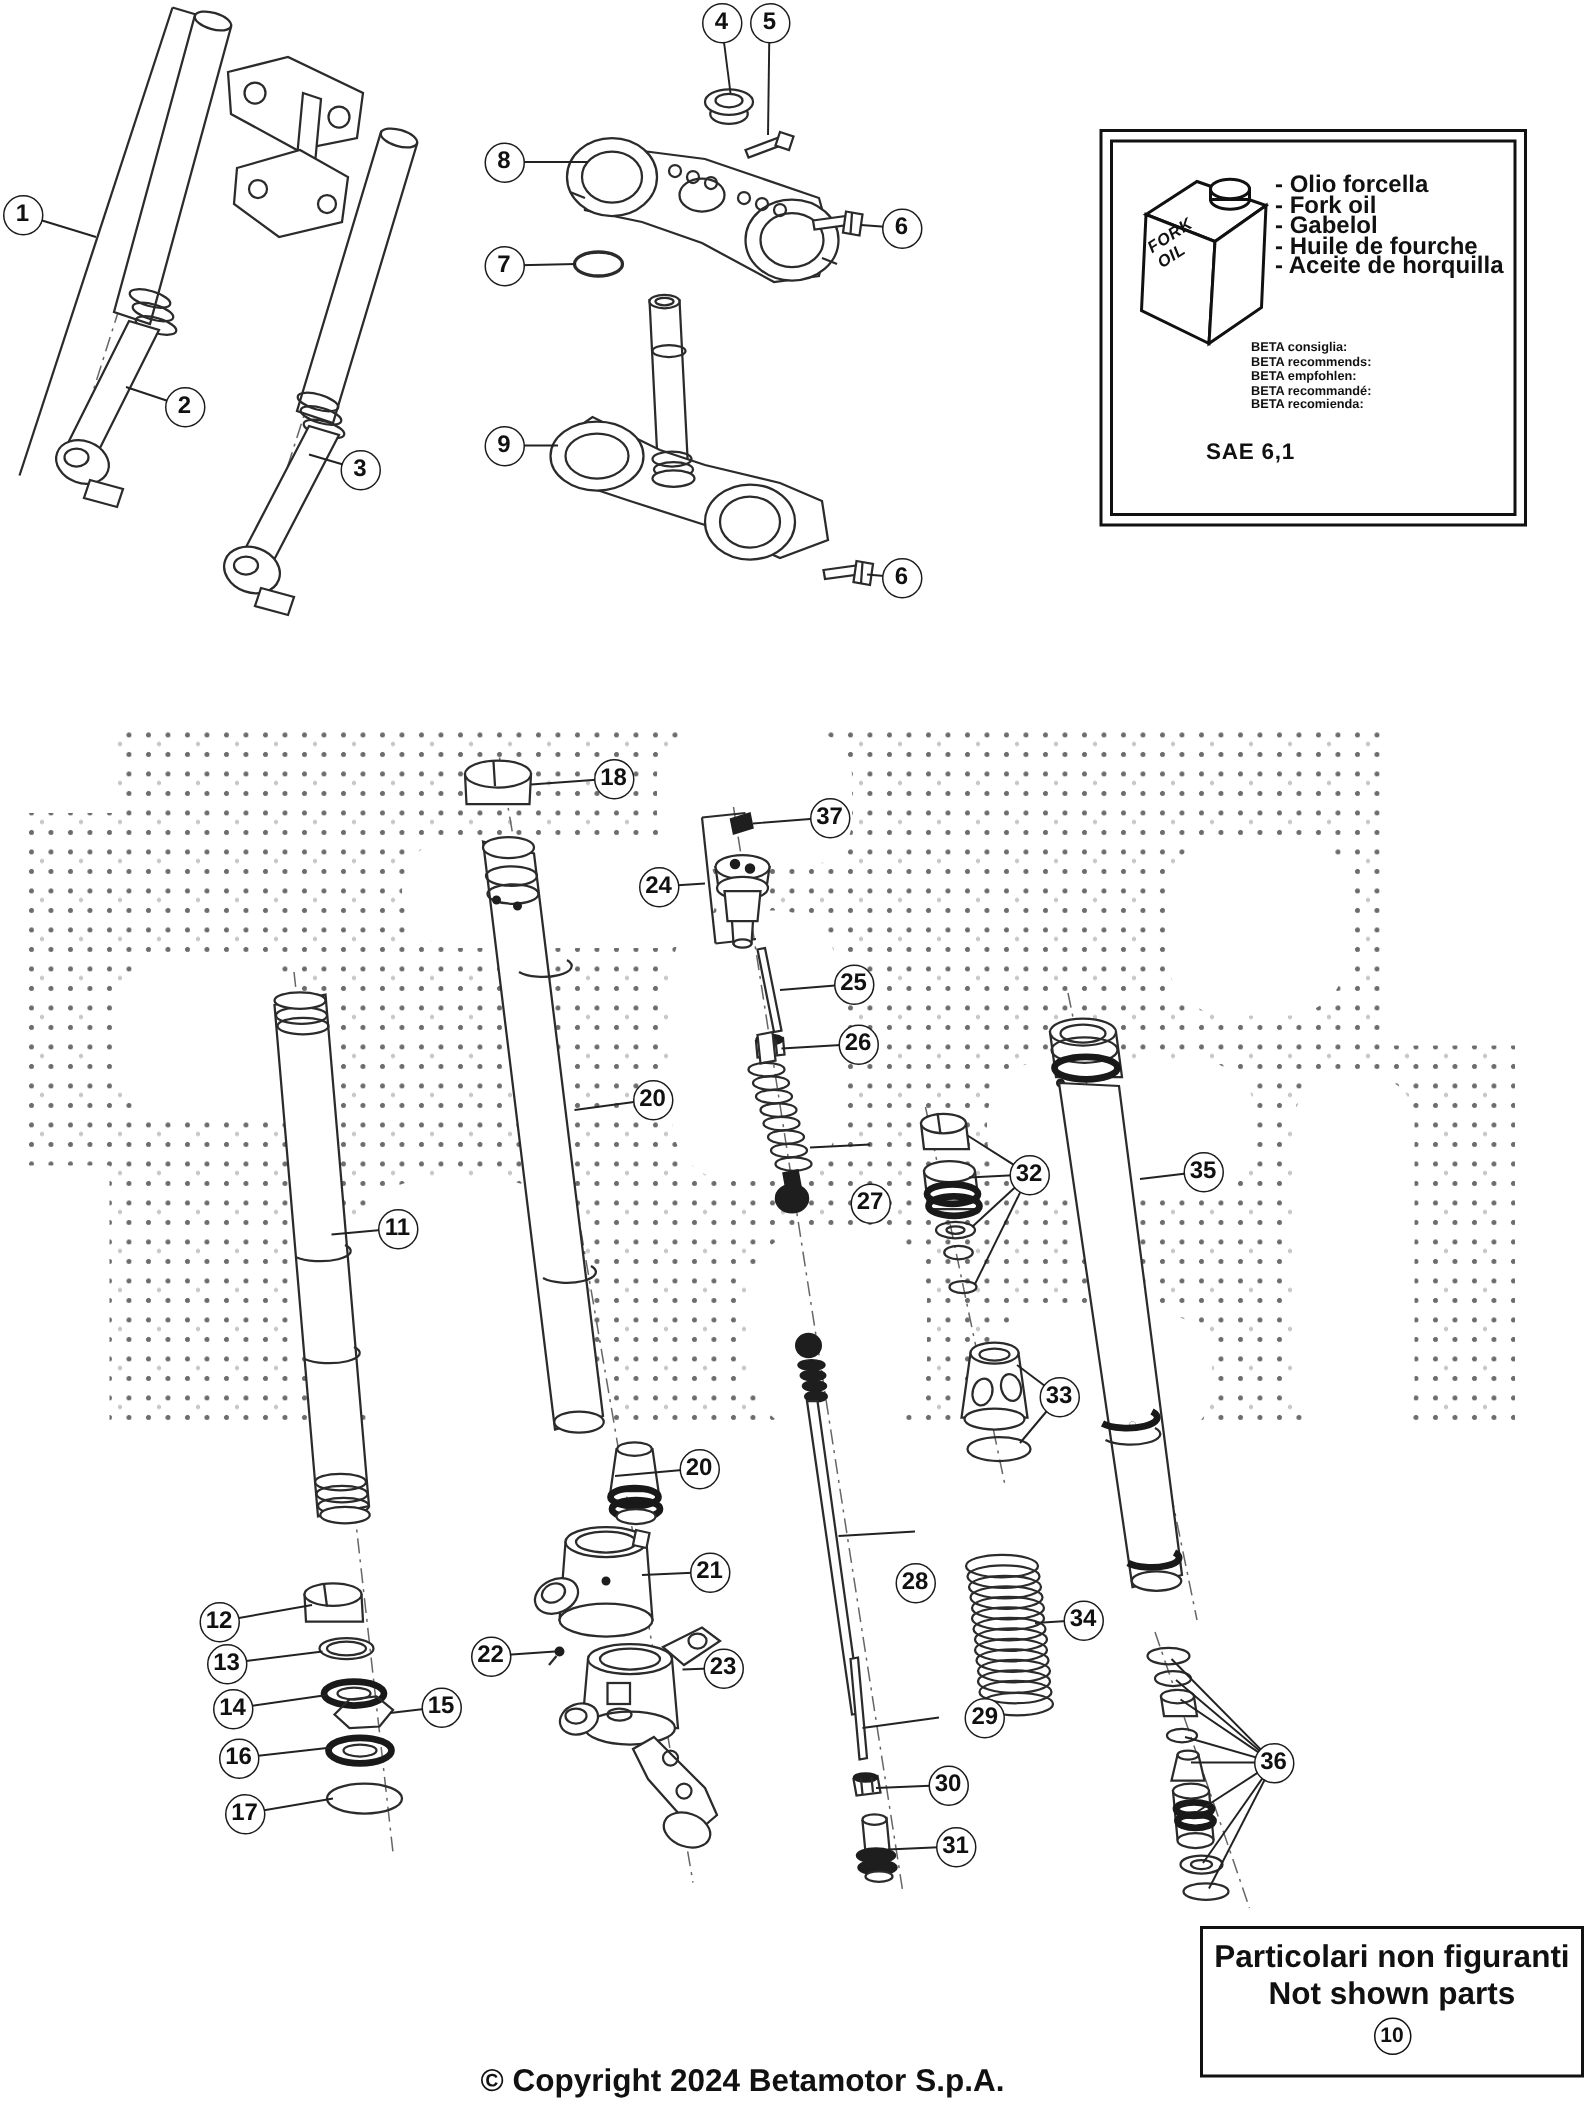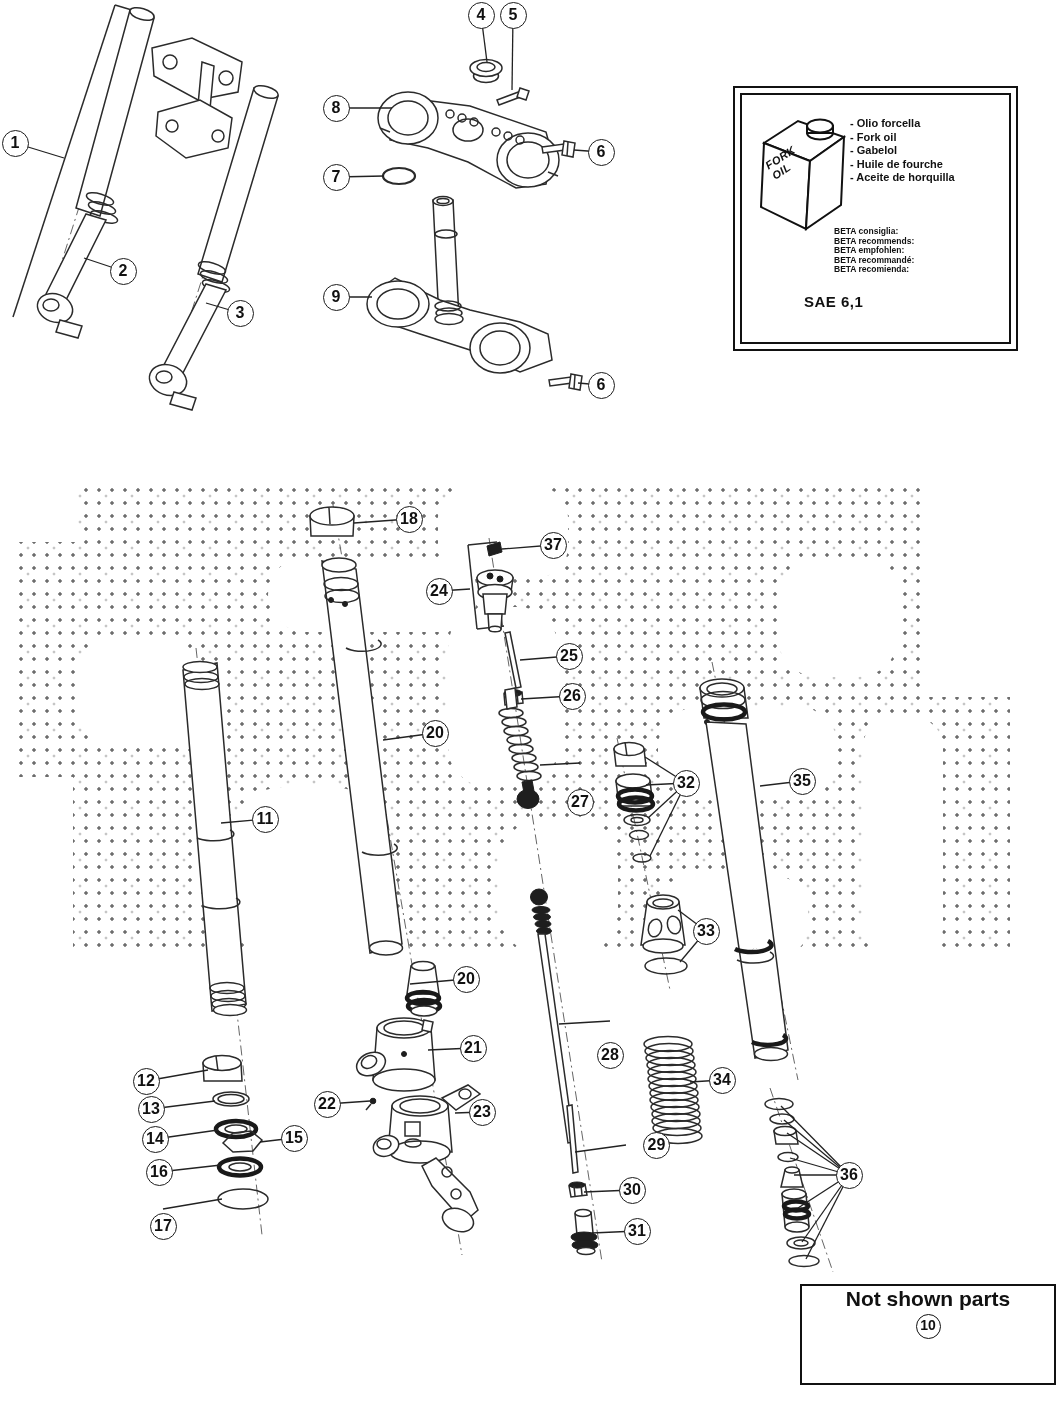--- a/index.html
+++ b/index.html
@@ -23,21 +23,21 @@
   .ldr{stroke:#222;stroke-width:1.3;}
   
   #callout-layer{position:absolute;left:0;top:0;width:100%;height:100%;z-index:4;}
   .callout{position:absolute;width:27px;height:27px;border:1.8px solid #1c1c1c;border-radius:50%;
     background:#fff;box-sizing:border-box;text-align:center;line-height:23px;
     font-size:16px;font-weight:bold;color:#111;}
   
   .oil-box{position:absolute;left:733px;top:86px;width:285px;height:265px;border:2px solid #111;
     box-sizing:border-box;z-index:3;background:#fff;}
   .oil-box-inner{position:absolute;left:5px;top:5px;right:5px;bottom:5px;border:2px solid #111;}
-  .oil-names{position:absolute;left:108px;top:22px;font-size:11px;font-weight:bold;line-height:13.5px;white-space:pre;}
+  .oil-names{position:absolute;left:108px;top:22px;font-size:16px;font-weight:bold;line-height:13.5px;white-space:pre;}
   .beta-lines{position:absolute;left:92px;top:132px;font-size:8.5px;font-weight:bold;line-height:9.6px;}
   .sae{position:absolute;left:62px;top:198px;font-size:15px;font-weight:bold;letter-spacing:.5px;}
   .bottle{position:absolute;left:12px;top:8px;}
   .bottle-label{position:absolute;left:24px;top:52px;width:46px;font-size:11px;font-weight:bold;
     transform:rotate(-33deg);line-height:12px;letter-spacing:.5px;font-style:italic;}
   
   .notshown-box{position:absolute;left:800px;top:1284px;width:256px;height:101px;border:2.5px solid #111;
     box-sizing:border-box;z-index:3;background:#fff;text-align:center;}
   .notshown-line{font-size:21px;font-weight:bold;line-height:25px;}
   .notshown-line.first{margin-top:6px;}
@@ -468,21 +468,21 @@
       <div class="callout" style="left: 459.5px; top: 1034.5px;">21</div>
       <div class="callout" style="left: 708.5px; top: 1066.5px;">34</div>
       <div class="callout" style="left: 132.5px; top: 1067.5px;">12</div>
       <div class="callout" style="left: 137.5px; top: 1095.5px;">13</div>
       <div class="callout" style="left: 313.5px; top: 1090.5px;">22</div>
       <div class="callout" style="left: 141.5px; top: 1125.5px;">14</div>
       <div class="callout" style="left: 280.5px; top: 1124.5px;">15</div>
       <div class="callout" style="left: 468.5px; top: 1098.5px;">23</div>
       <div class="callout" style="left: 145.5px; top: 1158.5px;">16</div>
       <div class="callout" style="left: 643px; top: 1131.5px;">29</div>
-      <div class="callout" style="left: 149.5px; top: 1195.5px; margin-top: 17px;">17</div>
+      <div class="callout" style="left: 149.5px; top: 1195.5px;">17</div>
       <div class="callout" style="left: 618.5px; top: 1176.5px;">30</div>
       <div class="callout" style="left: 623.5px; top: 1217.5px;">31</div>
       <div class="callout" style="left: 835.5px; top: 1161.5px;">36</div>
     </div>
 
   <div class="oil-box">
     <div class="oil-box-inner">
       <svg class="bottle" width="100" height="140" viewBox="0 0 100 140">
         <polygon class="wf" points="10,40 44,18 90,34 56,58" style="fill:#fff;stroke:#111;stroke-width:2"></polygon>
         <polygon style="fill:#fff;stroke:#111;stroke-width:2" points="10,40 56,58 52,126 7,104"></polygon>
@@ -498,17 +498,19 @@
           <div>BETA recommends:</div>
           <div>BETA empfohlen:</div>
           <div>BETA recommandé:</div>
           <div>BETA recomienda:</div>
         </div>
       <div class="sae">SAE 6,1</div>
     </div>
   </div>
 
   <div class="notshown-box">
+    <div class="notshown-line first">Particolari non figuranti</div>
     <div class="notshown-line">Not shown parts</div>
     <div class="small-balloon">10</div>
   </div>
 
+  <div class="copyright">© Copyright 2024 Betamotor S.p.A.</div>
 </div>
 
 </body></html>

